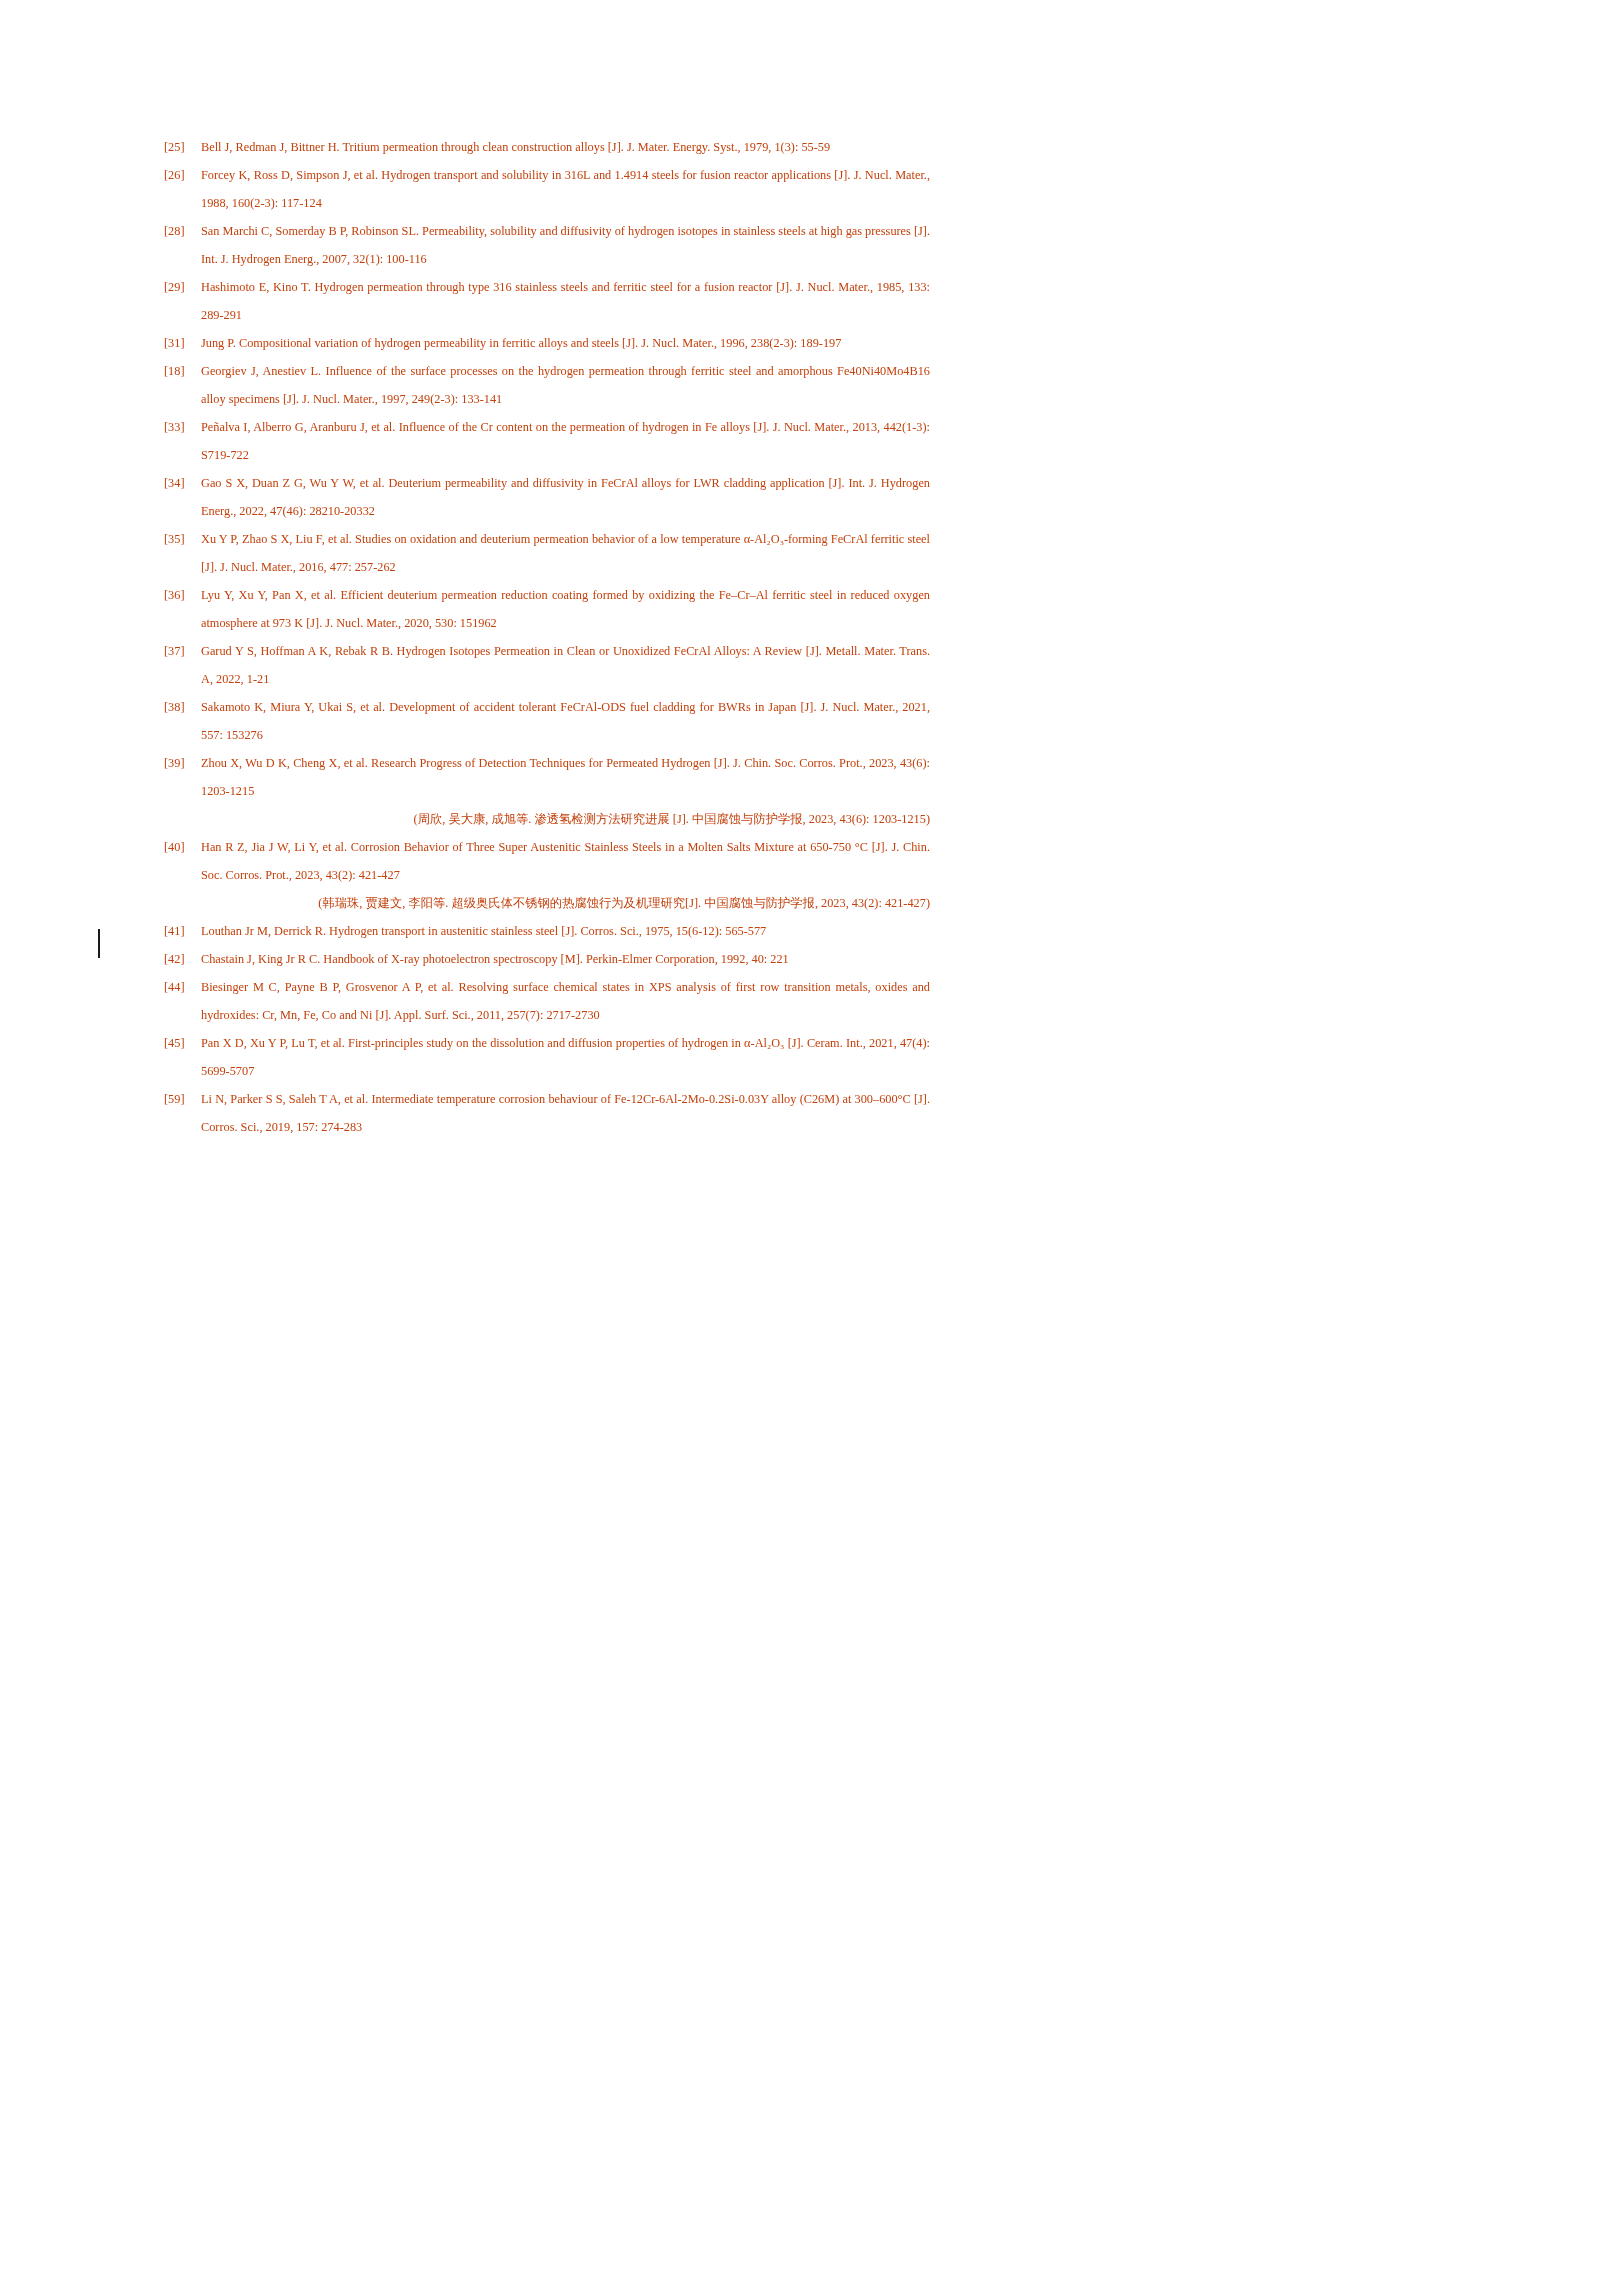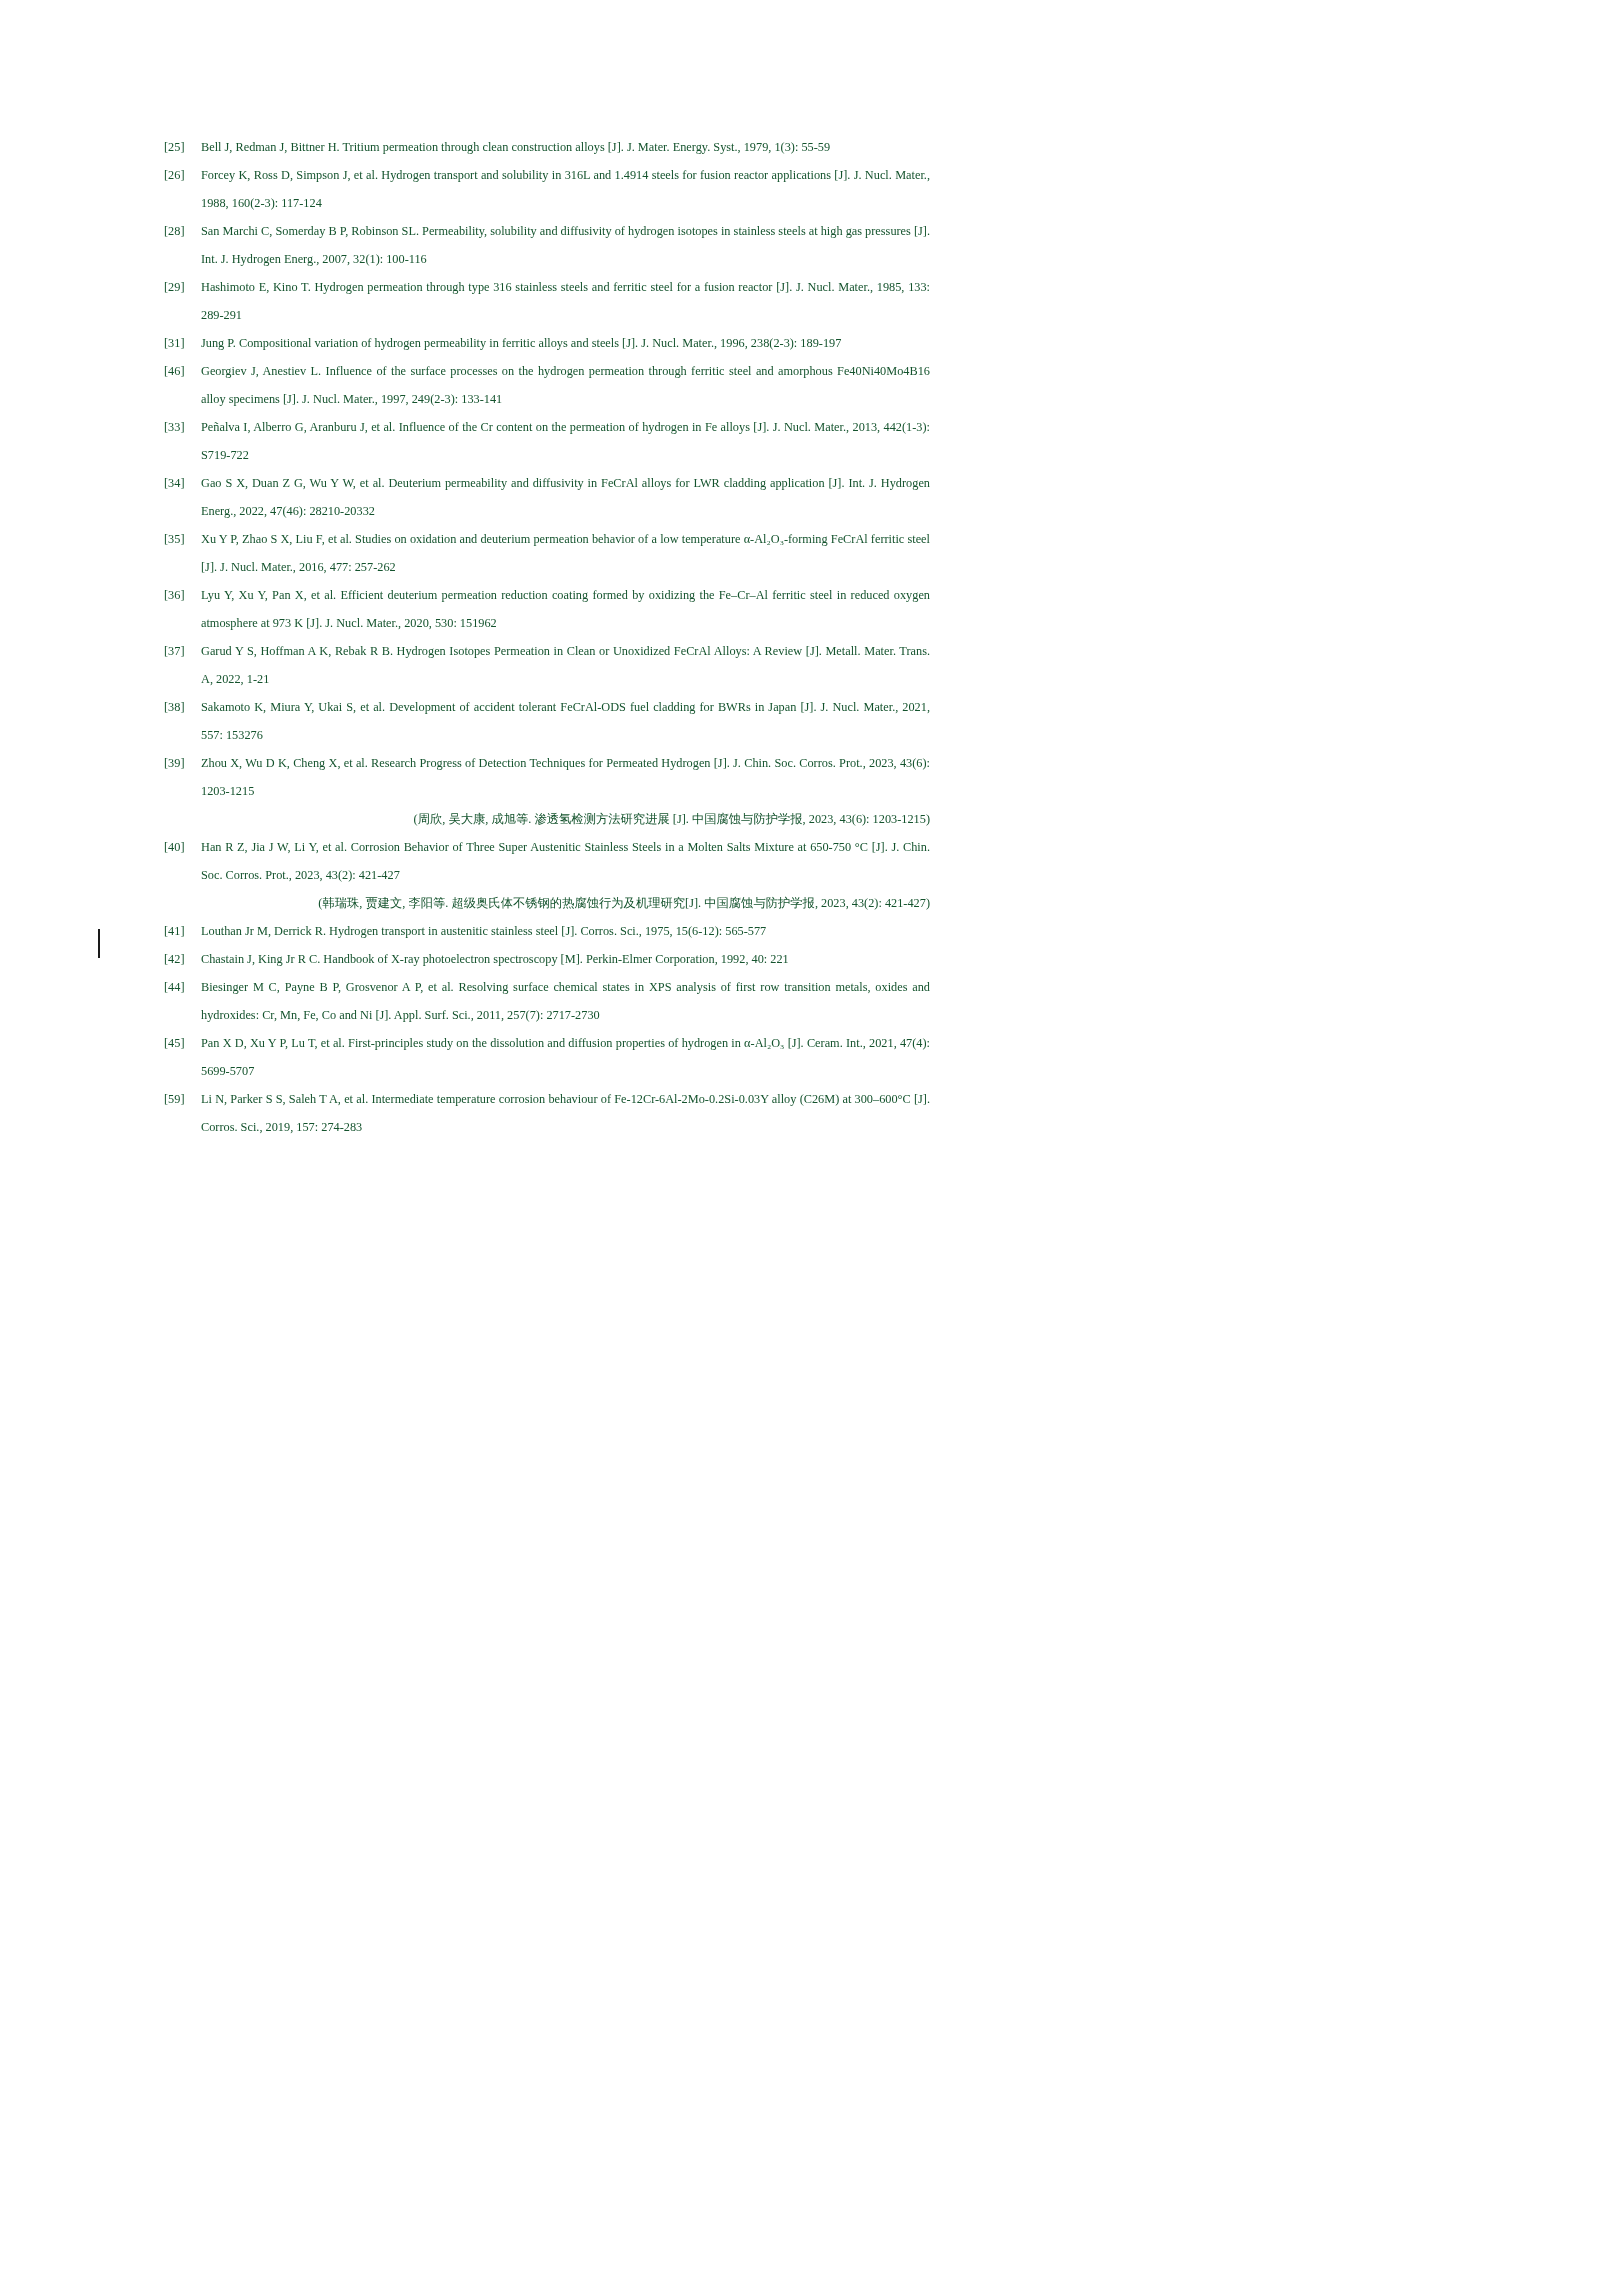--- a/index.html
+++ b/index.html
@@ -20,21 +20,21 @@
     inset: 0;
     background: #ffffff;
   }
   .refs {
     position: absolute;
     left: 164px;
     top: 133px;
     width: 766px;
     font-size: 12.3px;
     line-height: 28px;
-    color: #14532d;
+    color: #c2410c;
   }
   p.ref {
     margin: 0;
     padding-left: 37px;
     text-indent: -37px;
     text-align: justify;
   }
   p.ref .ref-num {
     display: inline-block;
     width: 37px;
@@ -66,21 +66,21 @@
   <p class="ref"><span class="ref-num">[26]</span><span class="ref-text">Forcey K, Ross D, Simpson J, et al. Hydrogen transport and solubility in 316L and 1.4914 steels for fusion reactor applications [J]. J. Nucl. Mater., 1988, 160(2-3): 117-124</span></p>
 
 
   <p class="ref"><span class="ref-num">[28]</span><span class="ref-text">San Marchi C, Somerday B P, Robinson SL. Permeability, solubility and diffusivity of hydrogen isotopes in stainless steels at high gas pressures [J]. Int. J. Hydrogen Energ., 2007, 32(1): 100-116</span></p>
 
   <p class="ref"><span class="ref-num">[29]</span><span class="ref-text">Hashimoto E, Kino T. Hydrogen permeation through type 316 stainless steels and ferritic steel for a fusion reactor [J]. J. Nucl. Mater., 1985, 133: 289-291</span></p>
 
 
   <p class="ref"><span class="ref-num">[31]</span><span class="ref-text">Jung P. Compositional variation of hydrogen permeability in ferritic alloys and steels [J]. J. Nucl. Mater., 1996, 238(2-3): 189-197</span></p>
 
-  <p class="ref"><span class="ref-num">[46]</span><span class="ref-text">Georgiev J, Anestiev L. Influence of the surface processes on the hydrogen permeation through ferritic steel and amorphous Fe40Ni40Mo4B16 alloy specimens [J]. J. Nucl. Mater., 1997, 249(2-3): 133-141</span></p>
+  <p class="ref"><span class="ref-num">[18]</span><span class="ref-text">Georgiev J, Anestiev L. Influence of the surface processes on the hydrogen permeation through ferritic steel and amorphous Fe40Ni40Mo4B16 alloy specimens [J]. J. Nucl. Mater., 1997, 249(2-3): 133-141</span></p>
 
   <p class="ref"><span class="ref-num">[33]</span><span class="ref-text">Peñalva I, Alberro G, Aranburu J, et al. Influence of the Cr content on the permeation of hydrogen in Fe alloys [J]. J. Nucl. Mater., 2013, 442(1-3): S719-722</span></p>
 
   <p class="ref"><span class="ref-num">[34]</span><span class="ref-text">Gao S X, Duan Z G, Wu Y W, et al. Deuterium permeability and diffusivity in FeCrAl alloys for LWR cladding application [J]. Int. J. Hydrogen Energ., 2022, 47(46): 28210-20332</span></p>
 
   <p class="ref"><span class="ref-num">[35]</span><span class="ref-text">Xu Y P, Zhao S X, Liu F, et al. Studies on oxidation and deuterium permeation behavior of a low temperature α-Al₂O₃-forming FeCrAl ferritic steel [J]. J. Nucl. Mater., 2016, 477: 257-262</span></p>
 
   <p class="ref"><span class="ref-num">[36]</span><span class="ref-text">Lyu Y, Xu Y, Pan X, et al. Efficient deuterium permeation reduction coating formed by oxidizing the Fe–Cr–Al ferritic steel in reduced oxygen atmosphere at 973 K [J]. J. Nucl. Mater., 2020, 530: 151962</span></p>
 
   <p class="ref"><span class="ref-num">[37]</span><span class="ref-text">Garud Y S, Hoffman A K, Rebak R B. Hydrogen Isotopes Permeation in Clean or Unoxidized FeCrAl Alloys: A Review [J]. Metall. Mater. Trans. A, 2022, 1-21</span></p>

